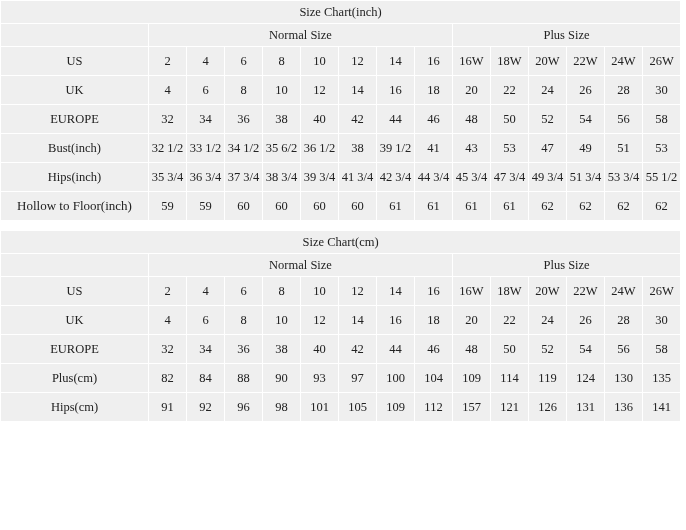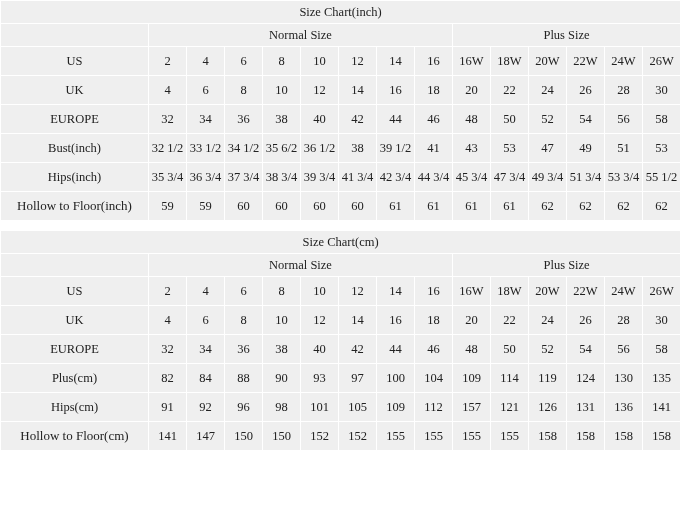--- a/index.html
+++ b/index.html
@@ -340,34 +340,17 @@
           <td class="datacell">109</td>
           <td class="datacell">112</td>
           <td class="datacell">157</td>
           <td class="datacell">121</td>
           <td class="datacell">126</td>
           <td class="datacell">131</td>
           <td class="datacell">136</td>
           <td class="datacell">141</td>
         </tr>
 
-        <tr>
-          <td class="rowlabel big">Hollow to Floor(cm)</td>
-          <td class="datacell">141</td>
-          <td class="datacell">147</td>
-          <td class="datacell">150</td>
-          <td class="datacell">150</td>
-          <td class="datacell">152</td>
-          <td class="datacell">152</td>
-          <td class="datacell">155</td>
-          <td class="datacell">155</td>
-          <td class="datacell">155</td>
-          <td class="datacell">155</td>
-          <td class="datacell">158</td>
-          <td class="datacell">158</td>
-          <td class="datacell">158</td>
-          <td class="datacell">158</td>
-        </tr>
       </tbody>
     </table>
   </div>
 
 </div>
 
 </body></html>

